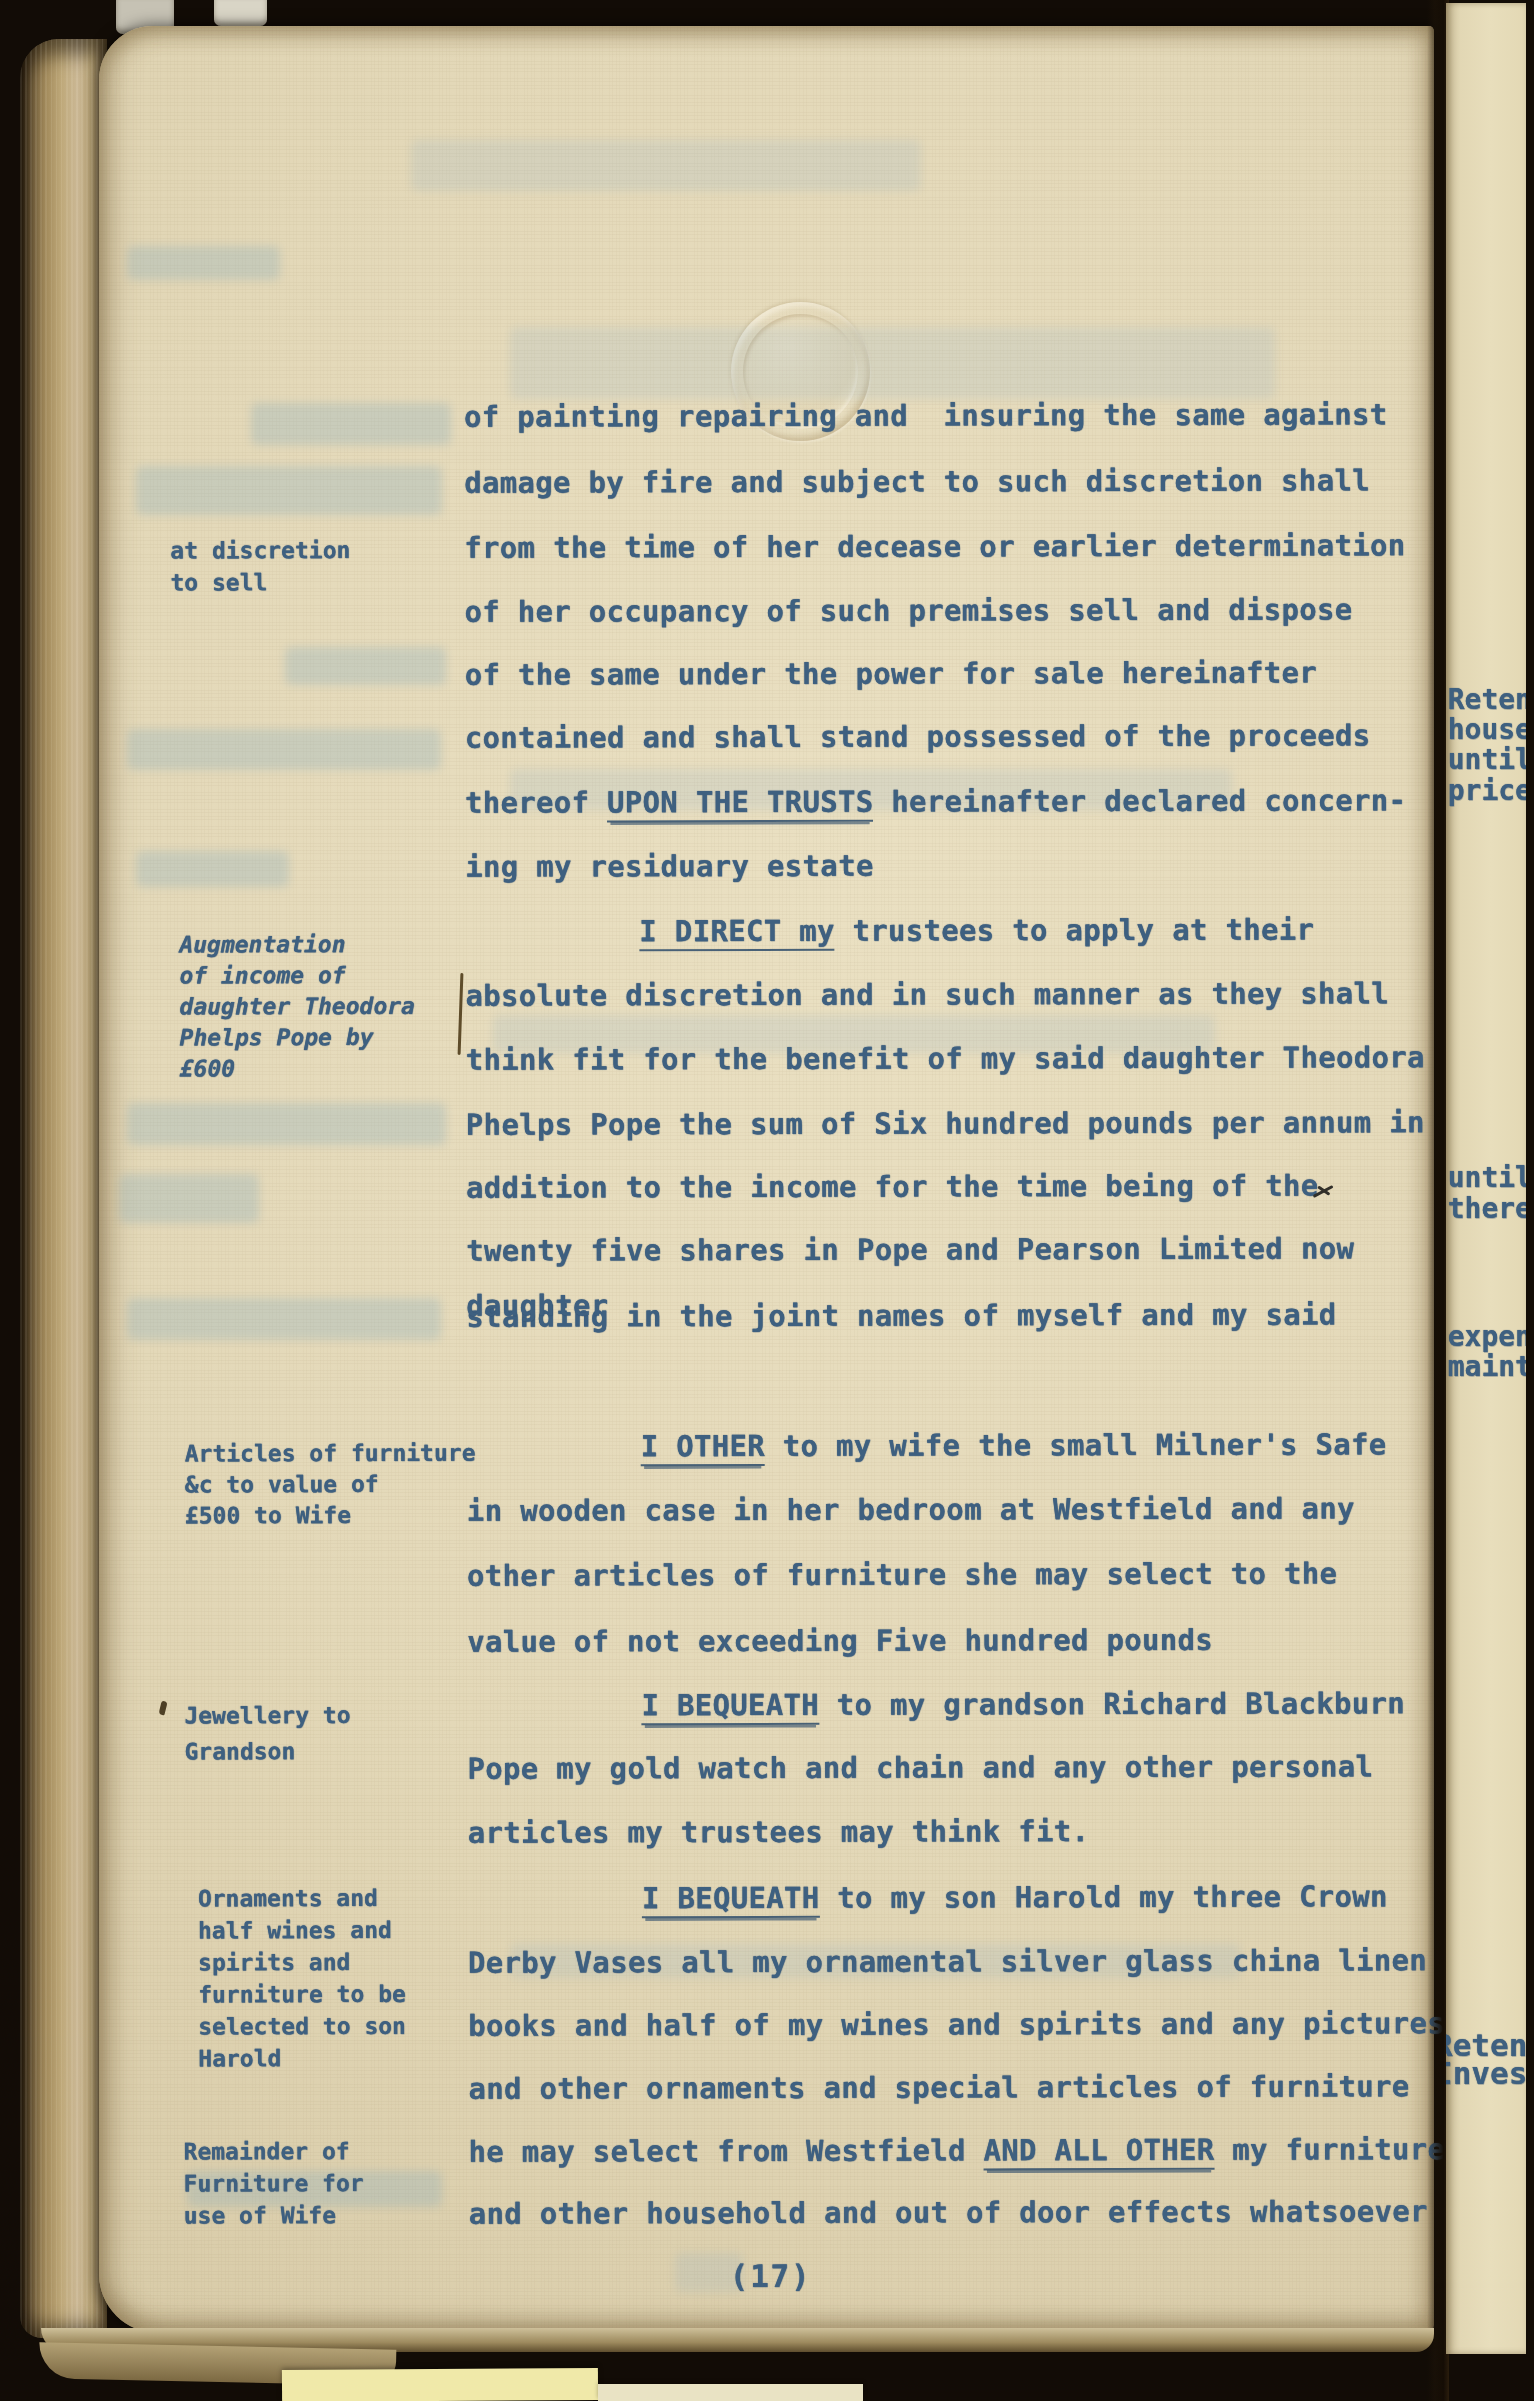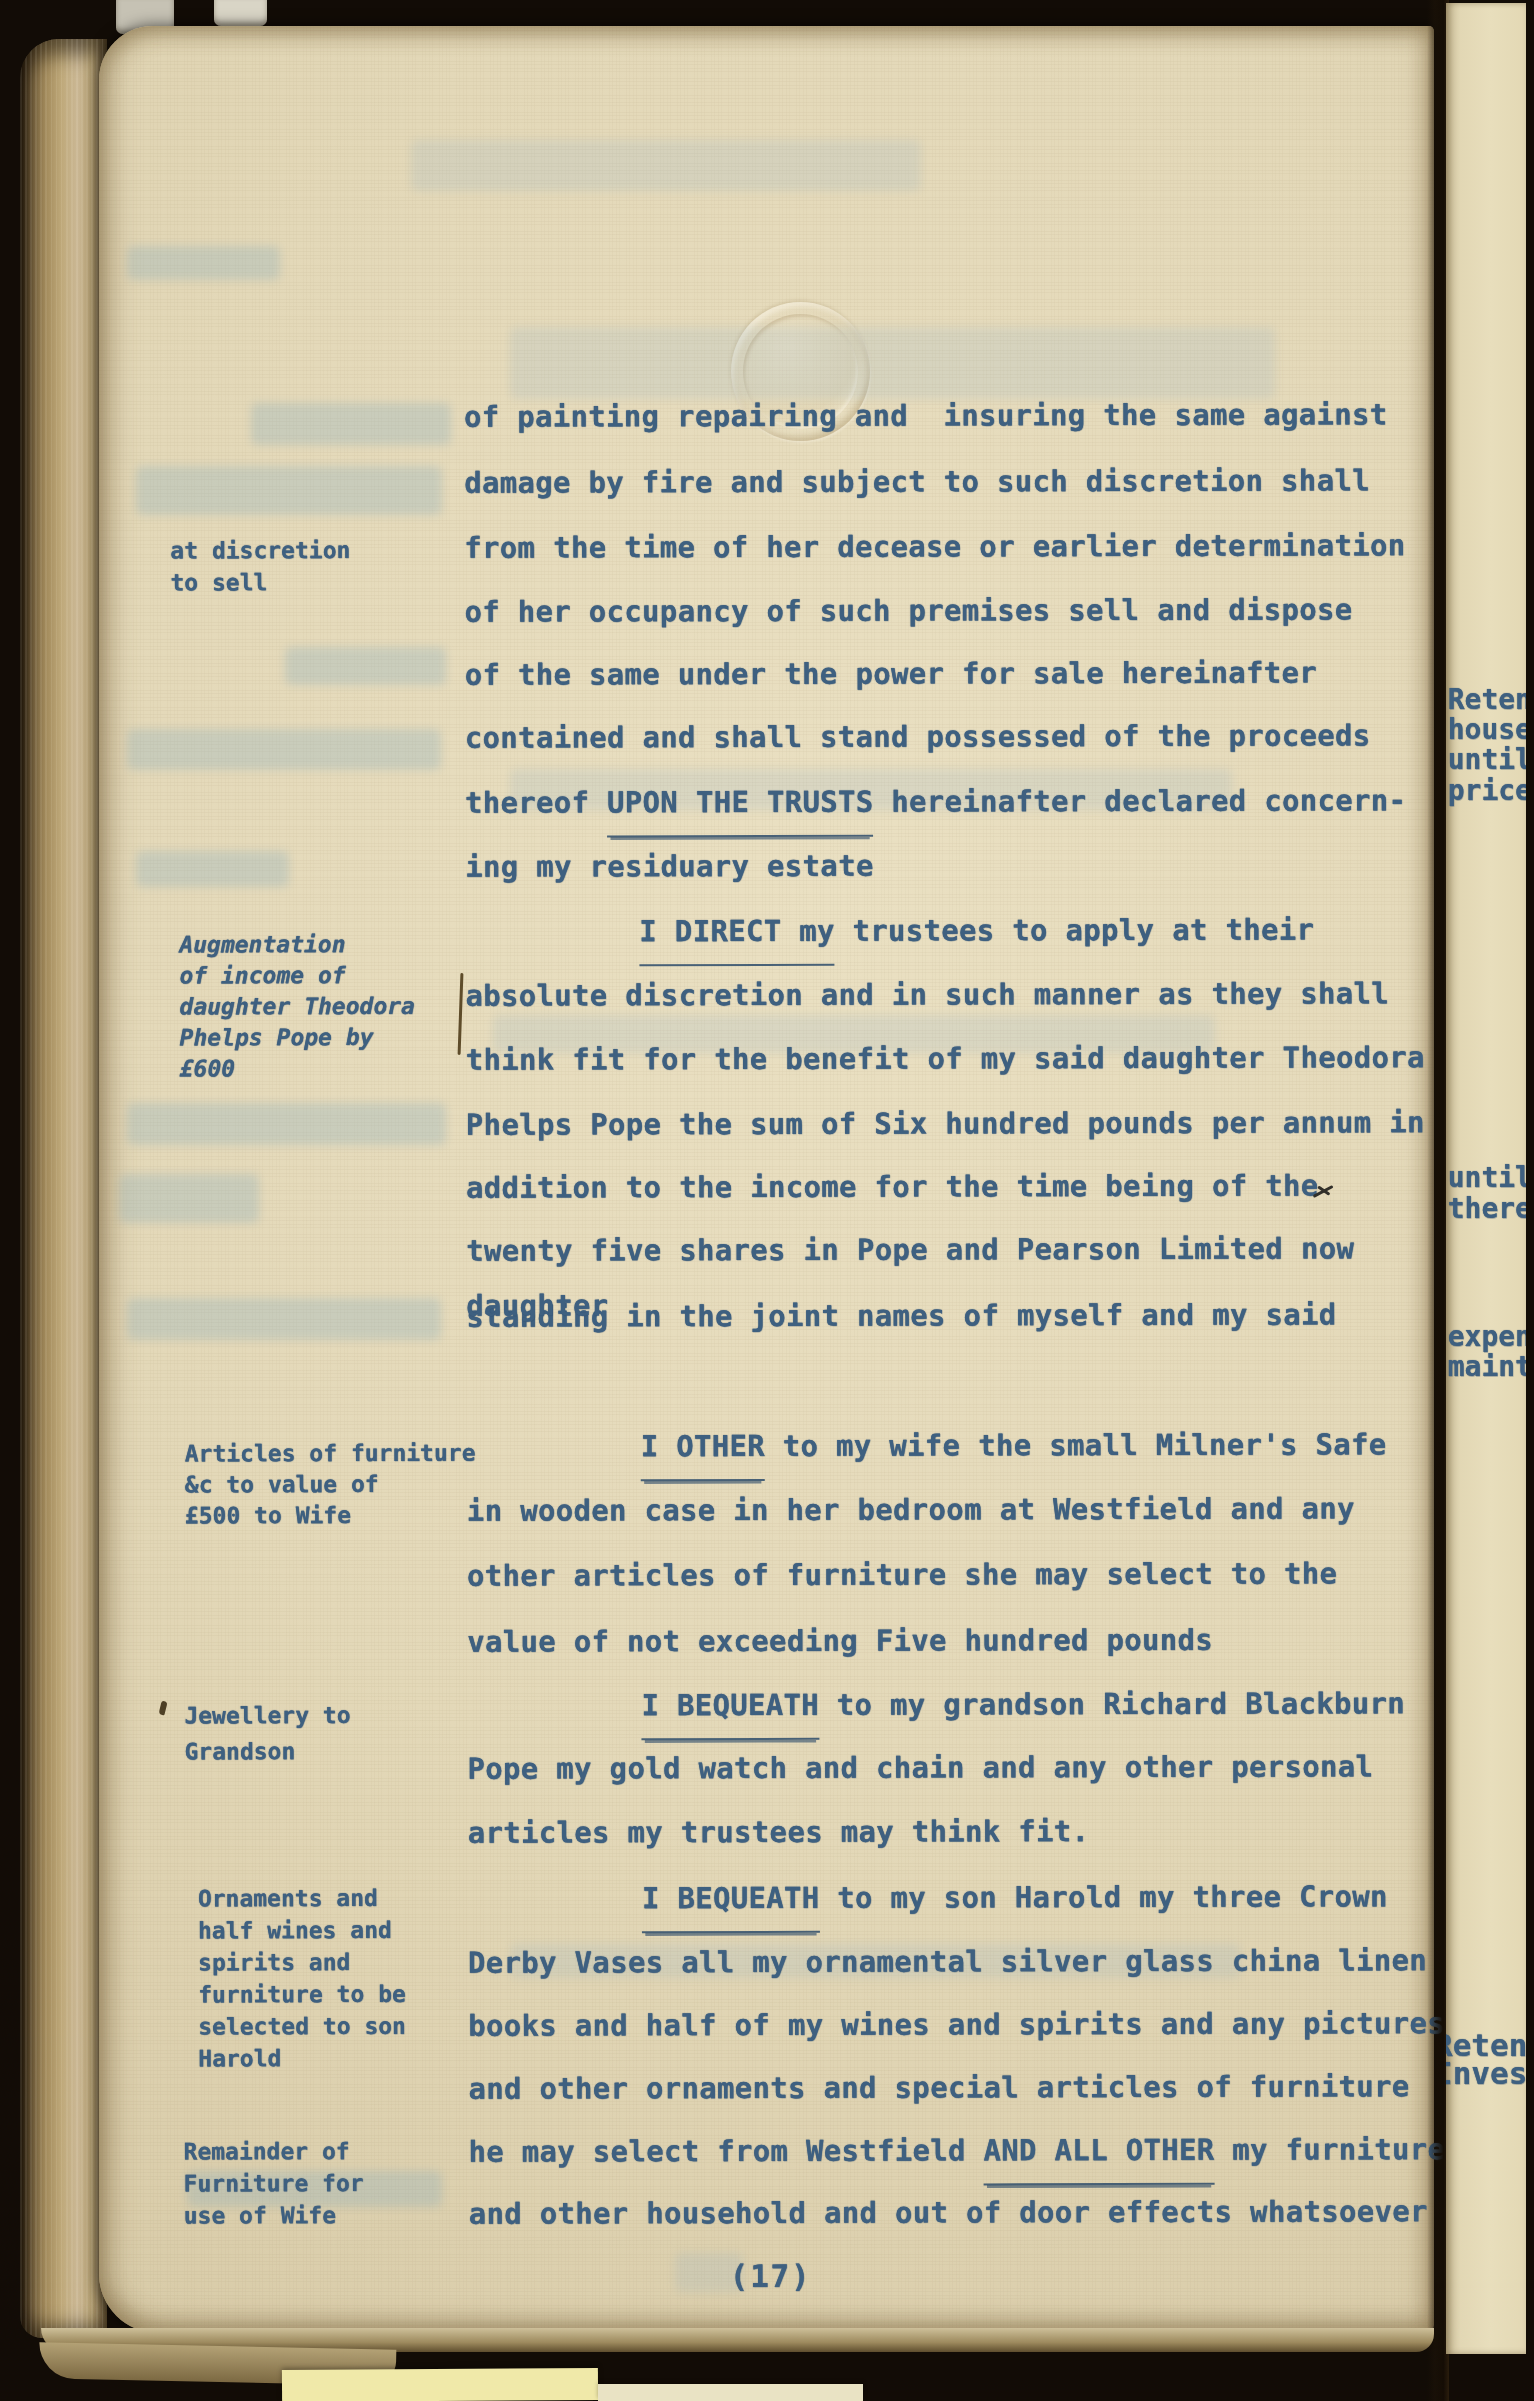--- a/index.html
+++ b/index.html
@@ -36,21 +36,21 @@
   
   .ghost{position:absolute;background:rgba(125,165,190,.26);filter:blur(4.2px);border-radius:6.8px}
   .ghost.lt{background:rgba(130,170,198,.15)}
 
   
   .text-layer{position:absolute;inset:0;transform:rotate(-.15deg);transform-origin:765px 1189px}
   .bline{position:absolute;font-size:29px;white-space:pre;letter-spacing:0.3px}
   .mnote{position:absolute;font-size:23px;white-space:pre}
   .frag{position:absolute;font-size:28px;white-space:pre}
   .page-number{position:absolute;left:727px;top:2258px;font-size:31px;letter-spacing:1.7px}
-  .useg{border-bottom:2.5px solid rgba(45,75,106,.85);padding-bottom:16px}
+  .useg{border-bottom:2.5px solid rgba(45,75,106,.85);padding-bottom:1px}
   .dbl{box-shadow:0 6px 0 -3.4px rgba(45,75,106,.6)}
 
   
   .gutter{position:absolute;left:1427px;top:0;width:22px;height:2401px;
       background:linear-gradient(90deg,rgba(30,20,8,0) 0%,rgba(30,20,8,.5) 35%,#150d05 75%,#2a1d0d 100%)}
   .next-page{position:absolute;left:1446px;top:3.4px;width:80px;height:2351px;overflow:hidden;
       background:linear-gradient(90deg,#c9bc96 0%,#e2d7b4 18%,#e8debc 55%,#e3d8b4 100%);
       box-shadow:inset 3.4px 0 6.8px rgba(90,70,40,.45)}
 
   

